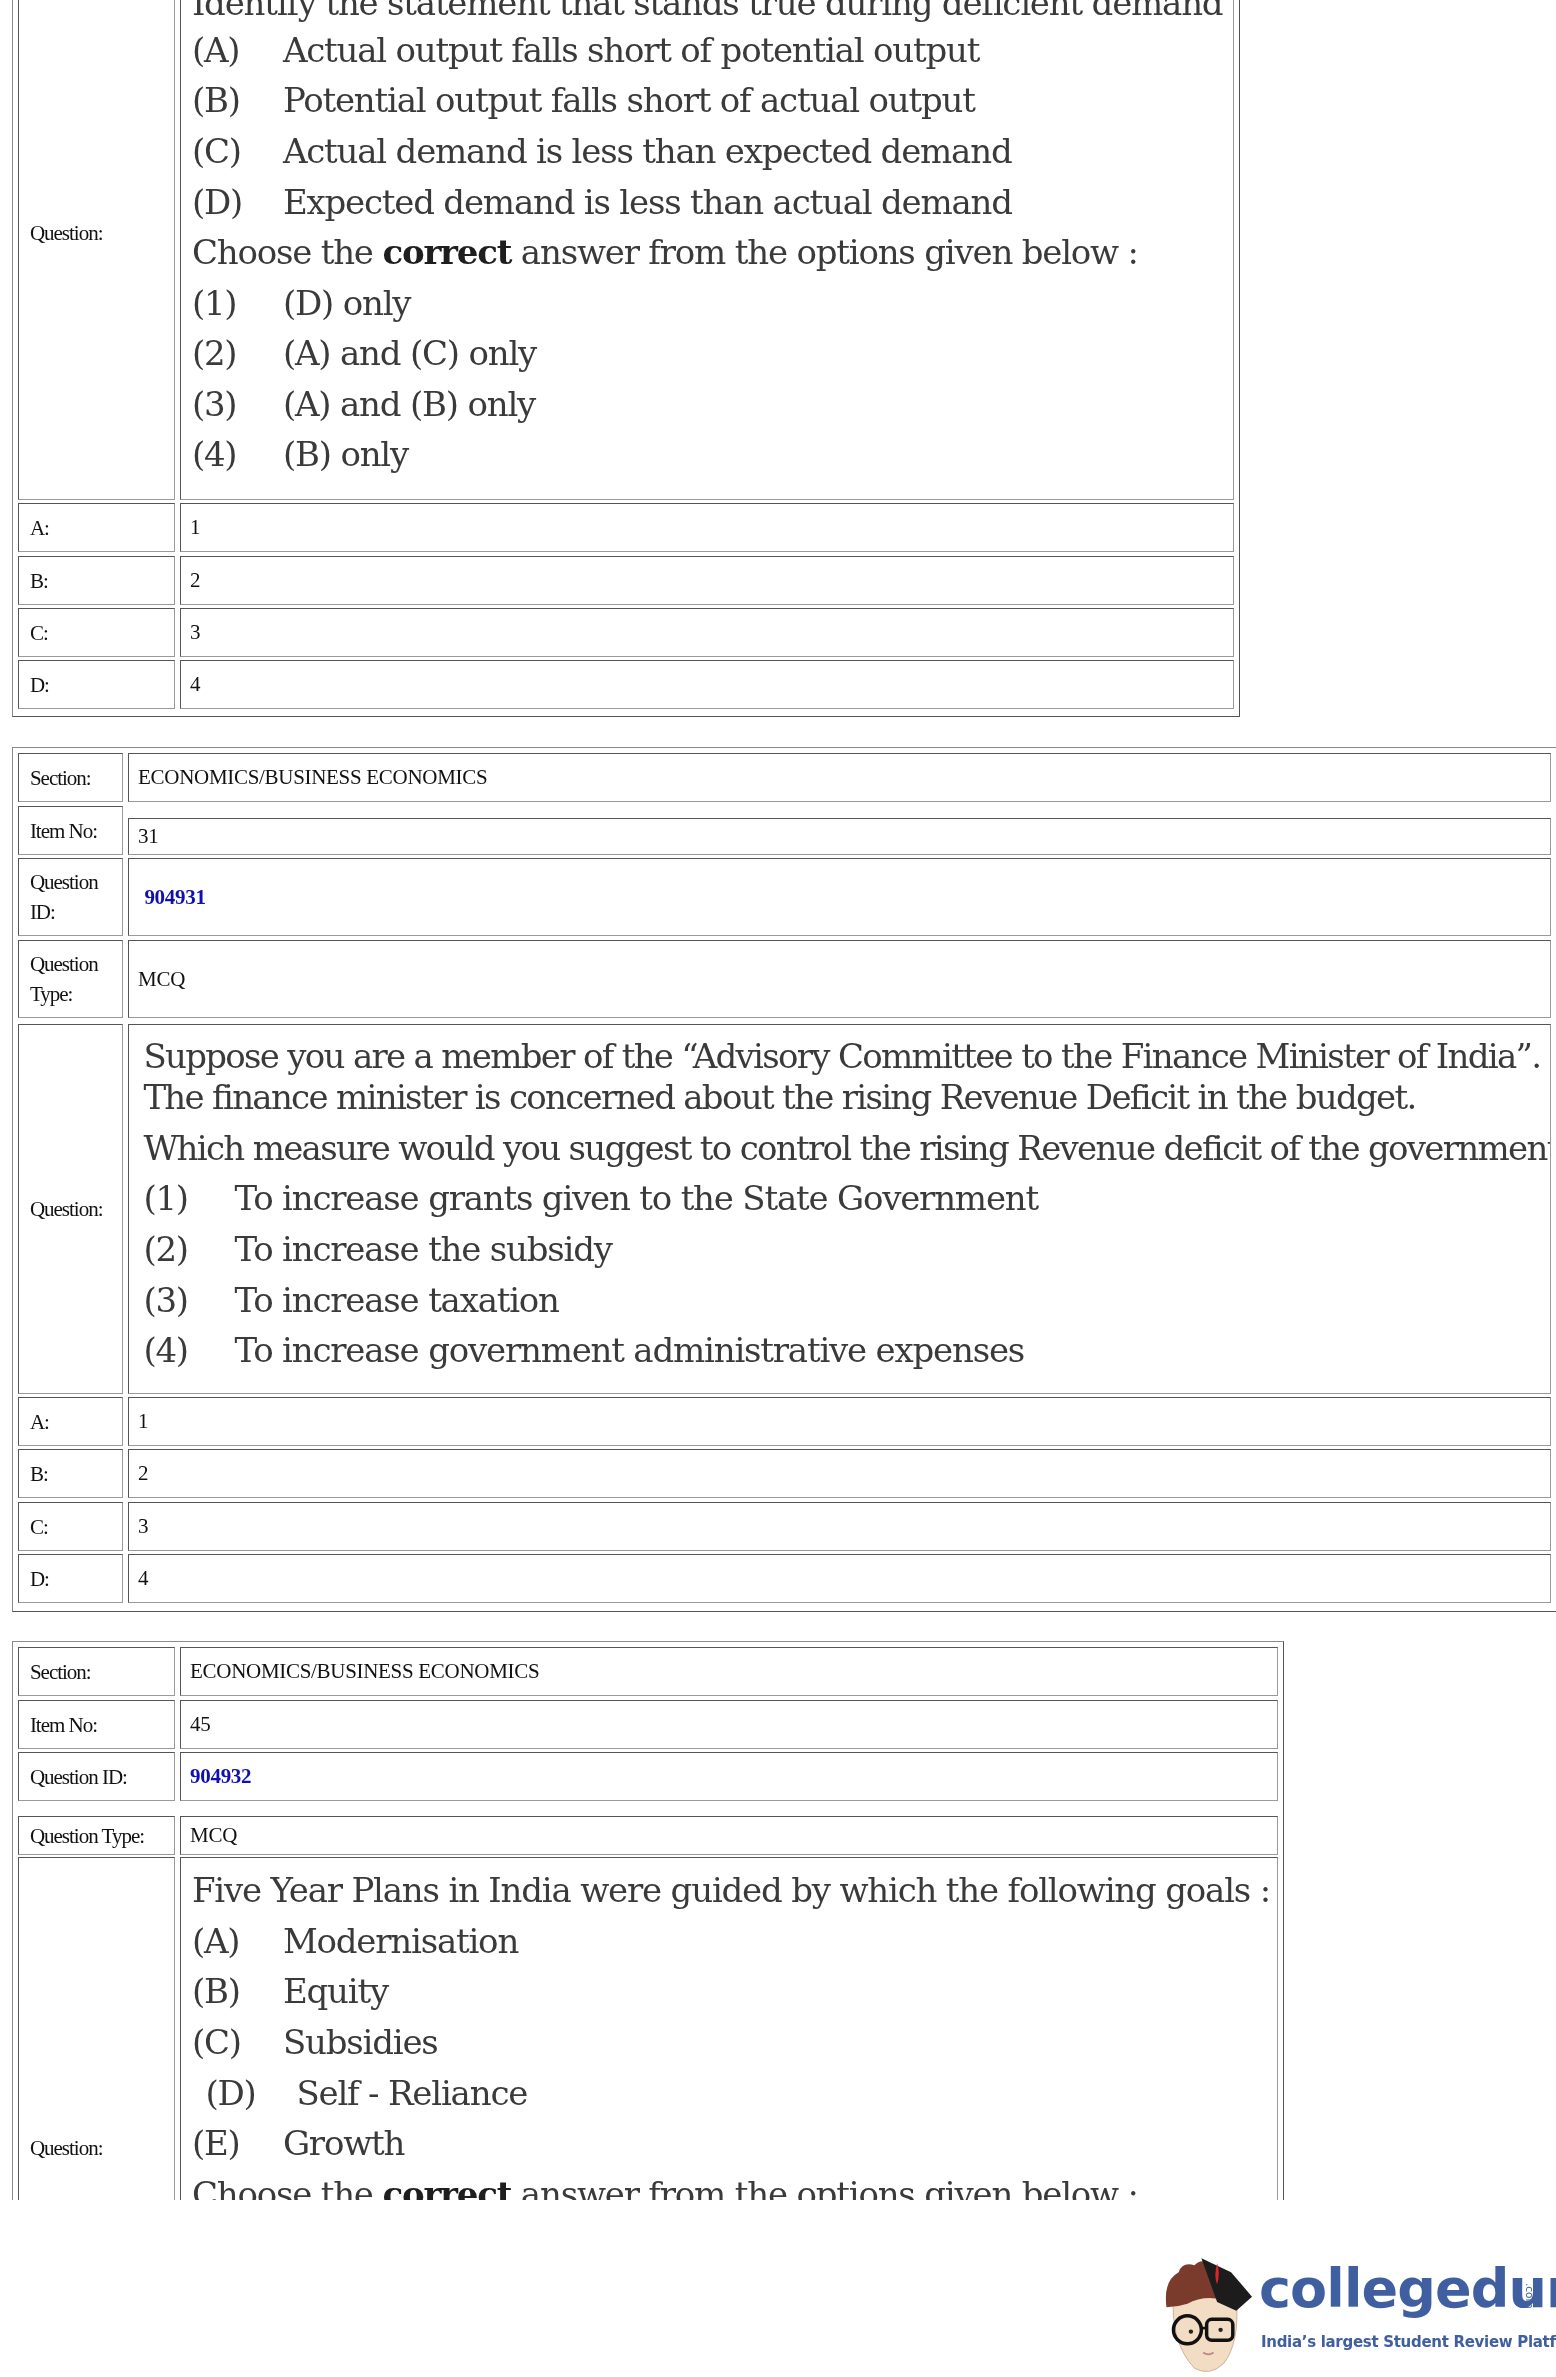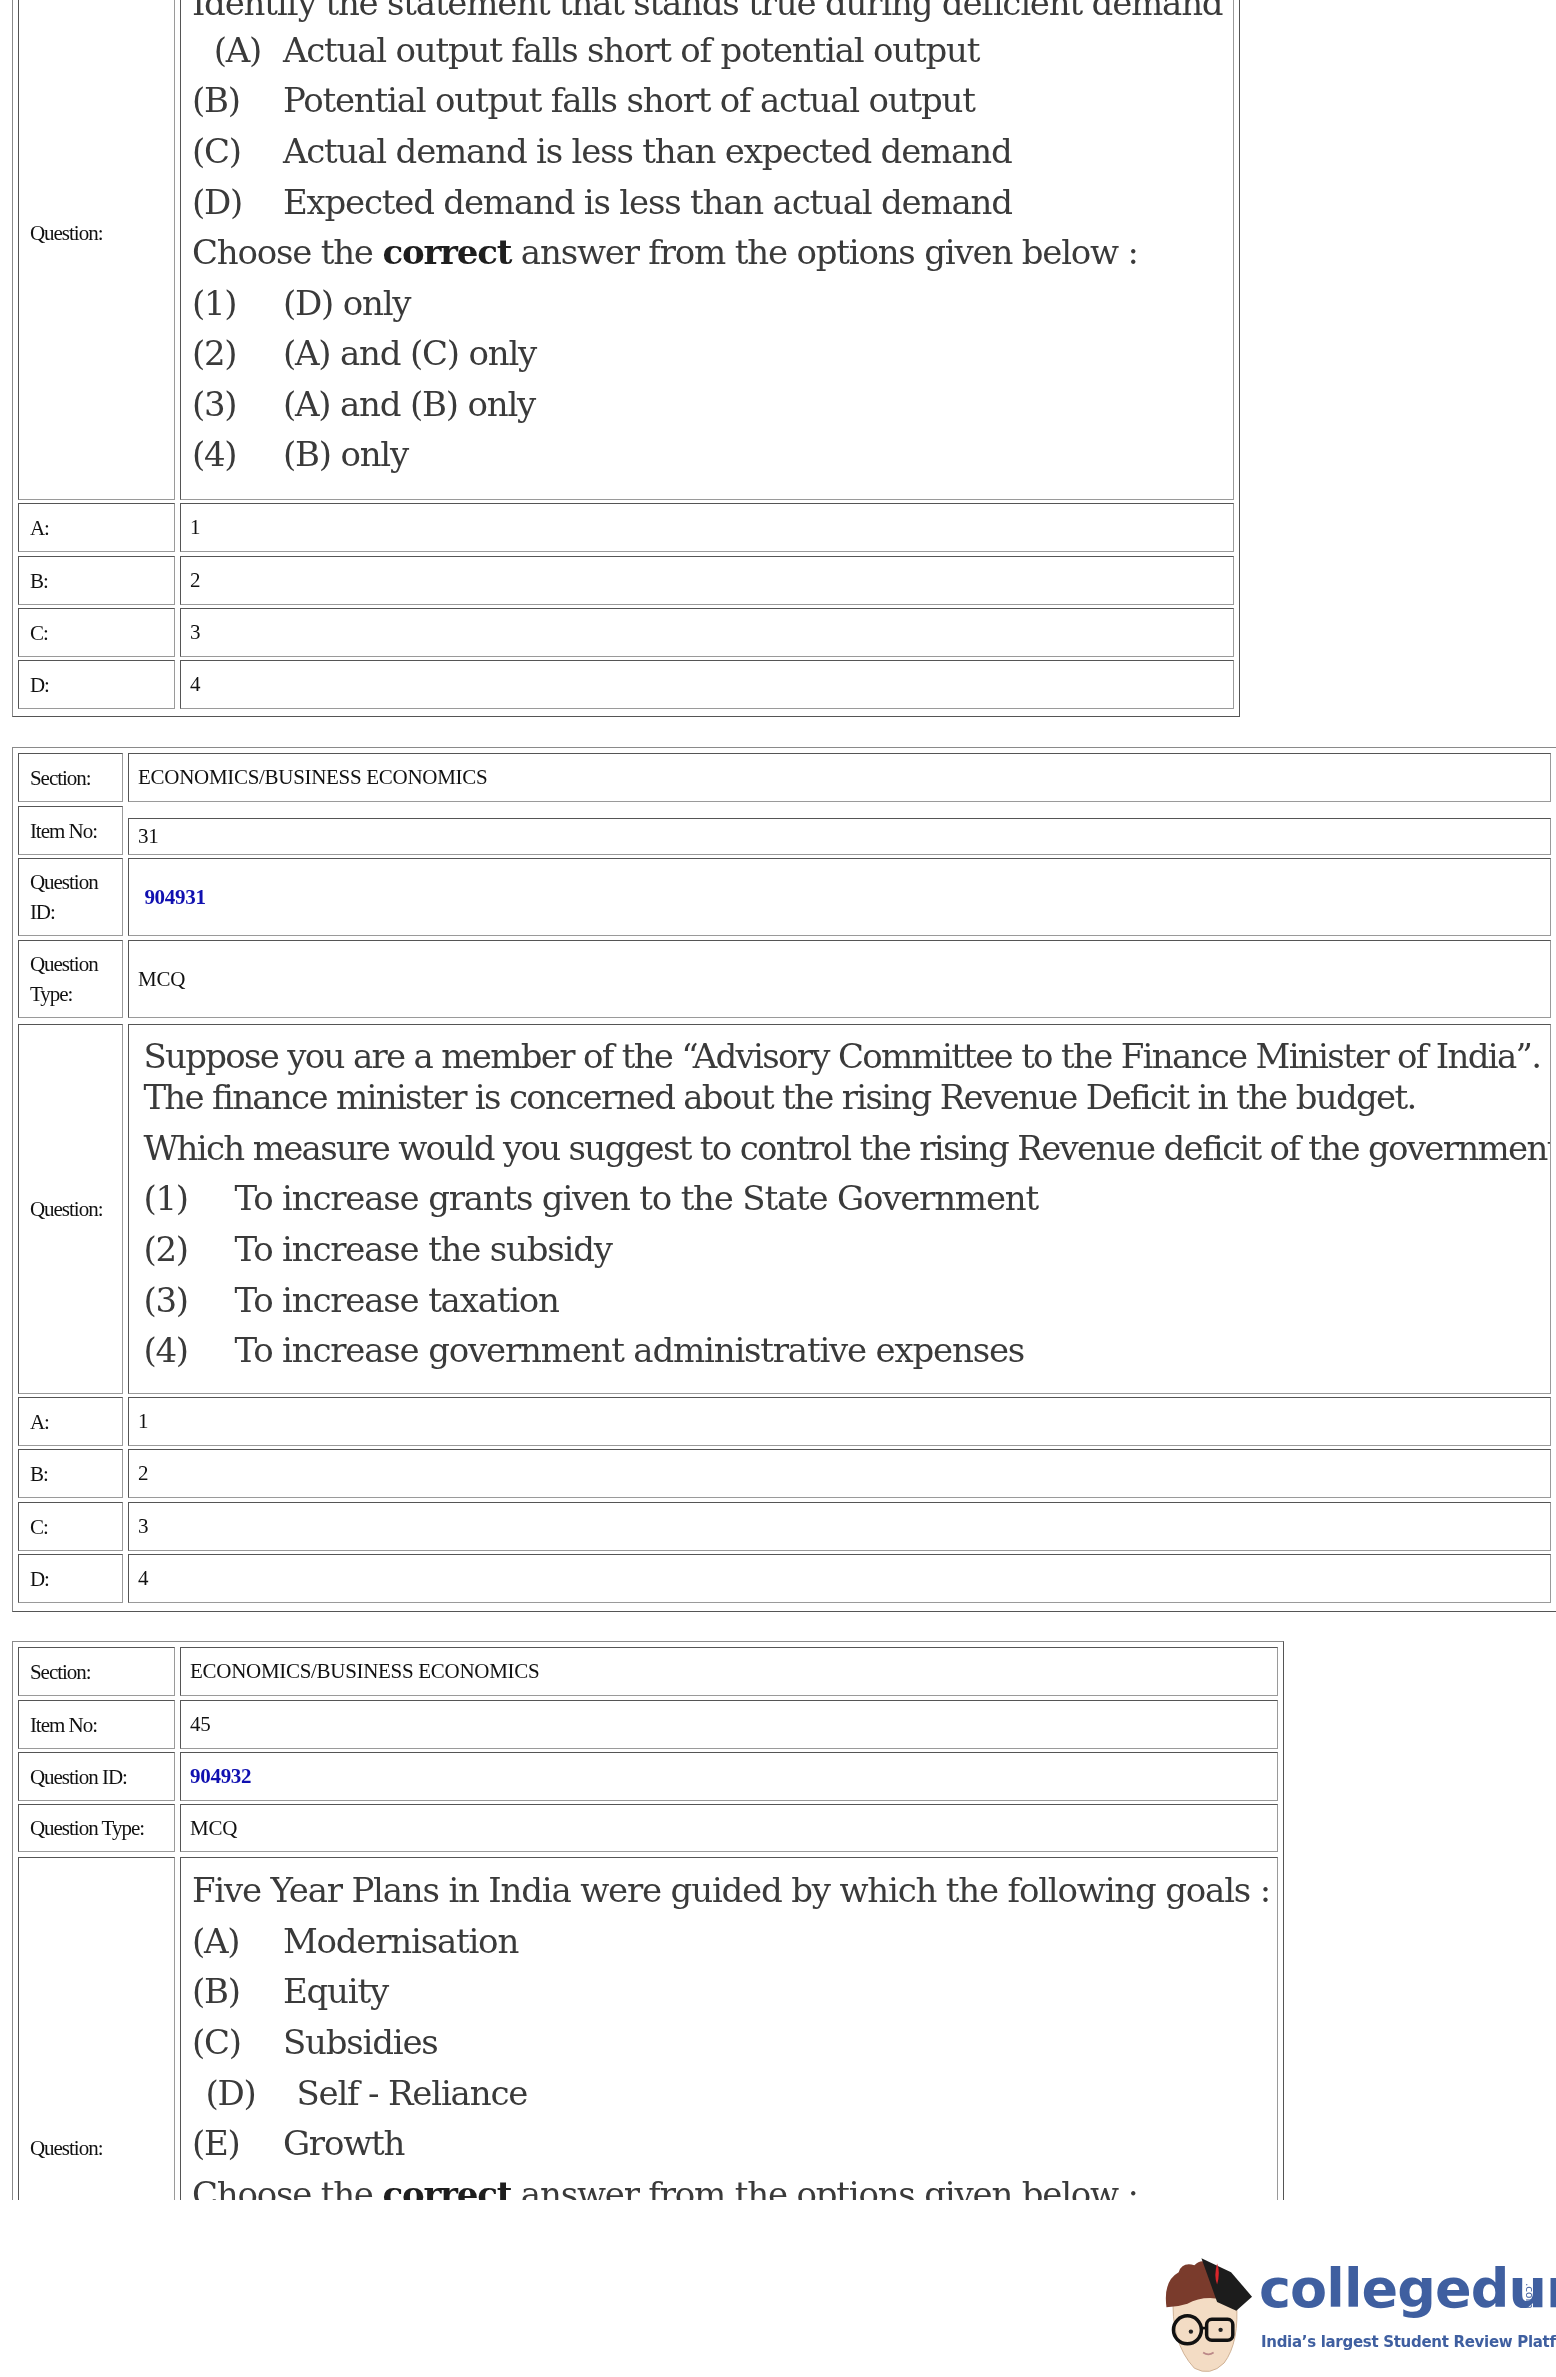--- a/index.html
+++ b/index.html
@@ -33,21 +33,21 @@
 <div class="clip">
 
   <div class="qtable" style="top:-35px; width:1228px; height:752px;">
 
     <div class="row" style="top:0; height:534px;">
       <div class="cell label" style="width:157px;">
         <span>Question:</span>
       </div>
       <div class="cell value qtext" style="left:162px;">
         <div class="qline" style="left:10.5px; top:15.7px;">Identify the statement that stands true during deficient demand :</div>
-        <div class="qline" style="left:10.5px; top:63px;text-align:center;"><span class="opt-no">(A)</span><span>Actual output falls short of potential output</span></div>
+        <div class="qline" style="left:10.5px; top:63px;"><span class="opt-no">(A)</span><span>Actual output falls short of potential output</span></div>
         <div class="qline" style="left:10.5px; top:164px;"><span class="opt-no">(C)</span><span>Actual demand is less than expected demand</span></div>
         <div class="qline" style="left:10.5px; top:113px;"><span class="opt-no">(B)</span><span>Potential output falls short of actual output</span></div>
         <div class="qline" style="left:10.5px; top:215px;"><span class="opt-no">(D)</span><span>Expected demand is less than actual demand</span></div>
         <div class="qline" style="left:10.5px; top:265px;"><span>Choose the </span><b>correct</b><span> answer from the options given below :</span></div>
         <div class="qline" style="left:10.5px; top:316px;"><span class="opt-no">(1)</span><span>(D) only</span></div>
         <div class="qline" style="left:10.5px; top:366px;"><span class="opt-no">(2)</span><span>(A) and (C) only</span></div>
         <div class="qline" style="left:10.5px; top:417px;"><span class="opt-no">(3)</span><span>(A) and (B) only</span></div>
         <div class="qline" style="left:10.5px; top:467px;"><span class="opt-no">(4)</span><span>(B) only</span></div>
       </div>
     </div>
@@ -133,21 +133,21 @@
     <div class="row" style="top:58px; height:49px;">
       <div class="cell label" style="width:157px;">Item No:</div>
       <div class="cell value" style="left:162px;">45</div>
     </div>
     <div class="row" style="top:110px; height:49px;">
       <div class="cell label" style="width:157px;">Question ID:</div>
       <div class="cell value" style="left:162px;">
         <span class="qid">904932</span>
       </div>
     </div>
-    <div class="row" style="top:162px; height:48px;">
+    <div class="row" style="top:174px; height:39px;">
       <div class="cell label" style="width:157px;">Question Type:</div>
       <div class="cell value" style="left:162px;">MCQ</div>
     </div>
     <div class="row" style="top:215px; height:558px;">
       <div class="cell label" style="width:157px;">
         <span style="position:relative; top:12.2px;">Question:</span>
       </div>
       <div class="cell value qtext" style="left:162px;">
         <div class="qline" style="left:10.5px; top:12.2px;">Five Year Plans in India were guided by which the following goals :</div>
         <div class="qline" style="left:10.5px; top:63px;"><span class="opt-no">(A)</span><span>Modernisation</span></div>

